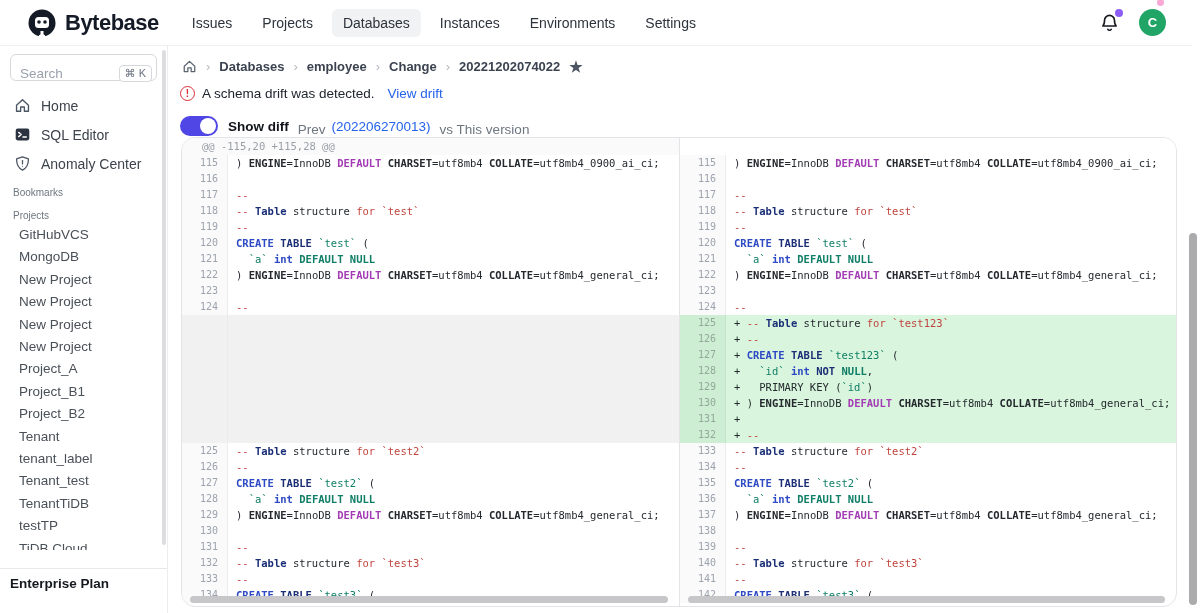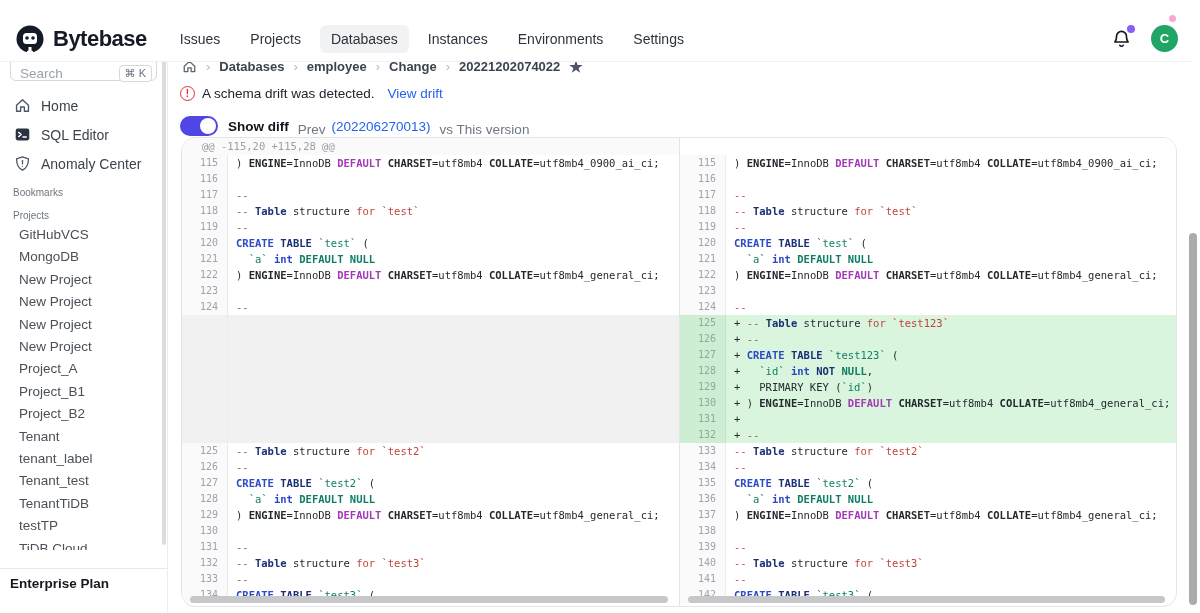--- a/index.html
+++ b/index.html
@@ -1,21 +1,21 @@
 <!DOCTYPE html>
 <html><head>
 <meta charset="utf-8">
 <style>
   * { margin:0; padding:0; box-sizing:border-box; }
   html,body { width:1200px; height:613px; overflow:hidden; background:#fff;
     font-family:"Liberation Sans", sans-serif; color:#1f2430; }
 
   
-  .navbar { position:absolute; top:16px; left:0; width:1192px; height:46px;
-    display:flex; align-items:center; padding:0 14px; background:#fff;
+  .navbar { position:absolute; top:0; left:0; width:1192px; height:46px;
+    display:flex; align-items:center; padding:0 26px; background:#fff;
     border-bottom:1px solid #eef0f2; z-index:5; }
   .brand { display:flex; align-items:center; gap:7px; }
   .brand-name { font-size:22px; font-weight:800; letter-spacing:-0.5px; color:#141a26; }
   .nav-links { display:flex; align-items:center; gap:8px; margin-left:22px; list-style:none; }
   .nav-link { font-size:14px; color:#2d333c; padding:6px 11px; border-radius:6px; cursor:pointer; }
   .nav-link.active { background:#f1f2f4; }
   .nav-right { margin-left:auto; display:flex; align-items:center; gap:18px; position:relative; }
   .bell-wrap { position:relative; width:22px; height:22px; }
   .bell-dot { position:absolute; top:-3px; right:-2px; width:8px; height:8px;
     border-radius:50%; background:#8b5cf6; }

